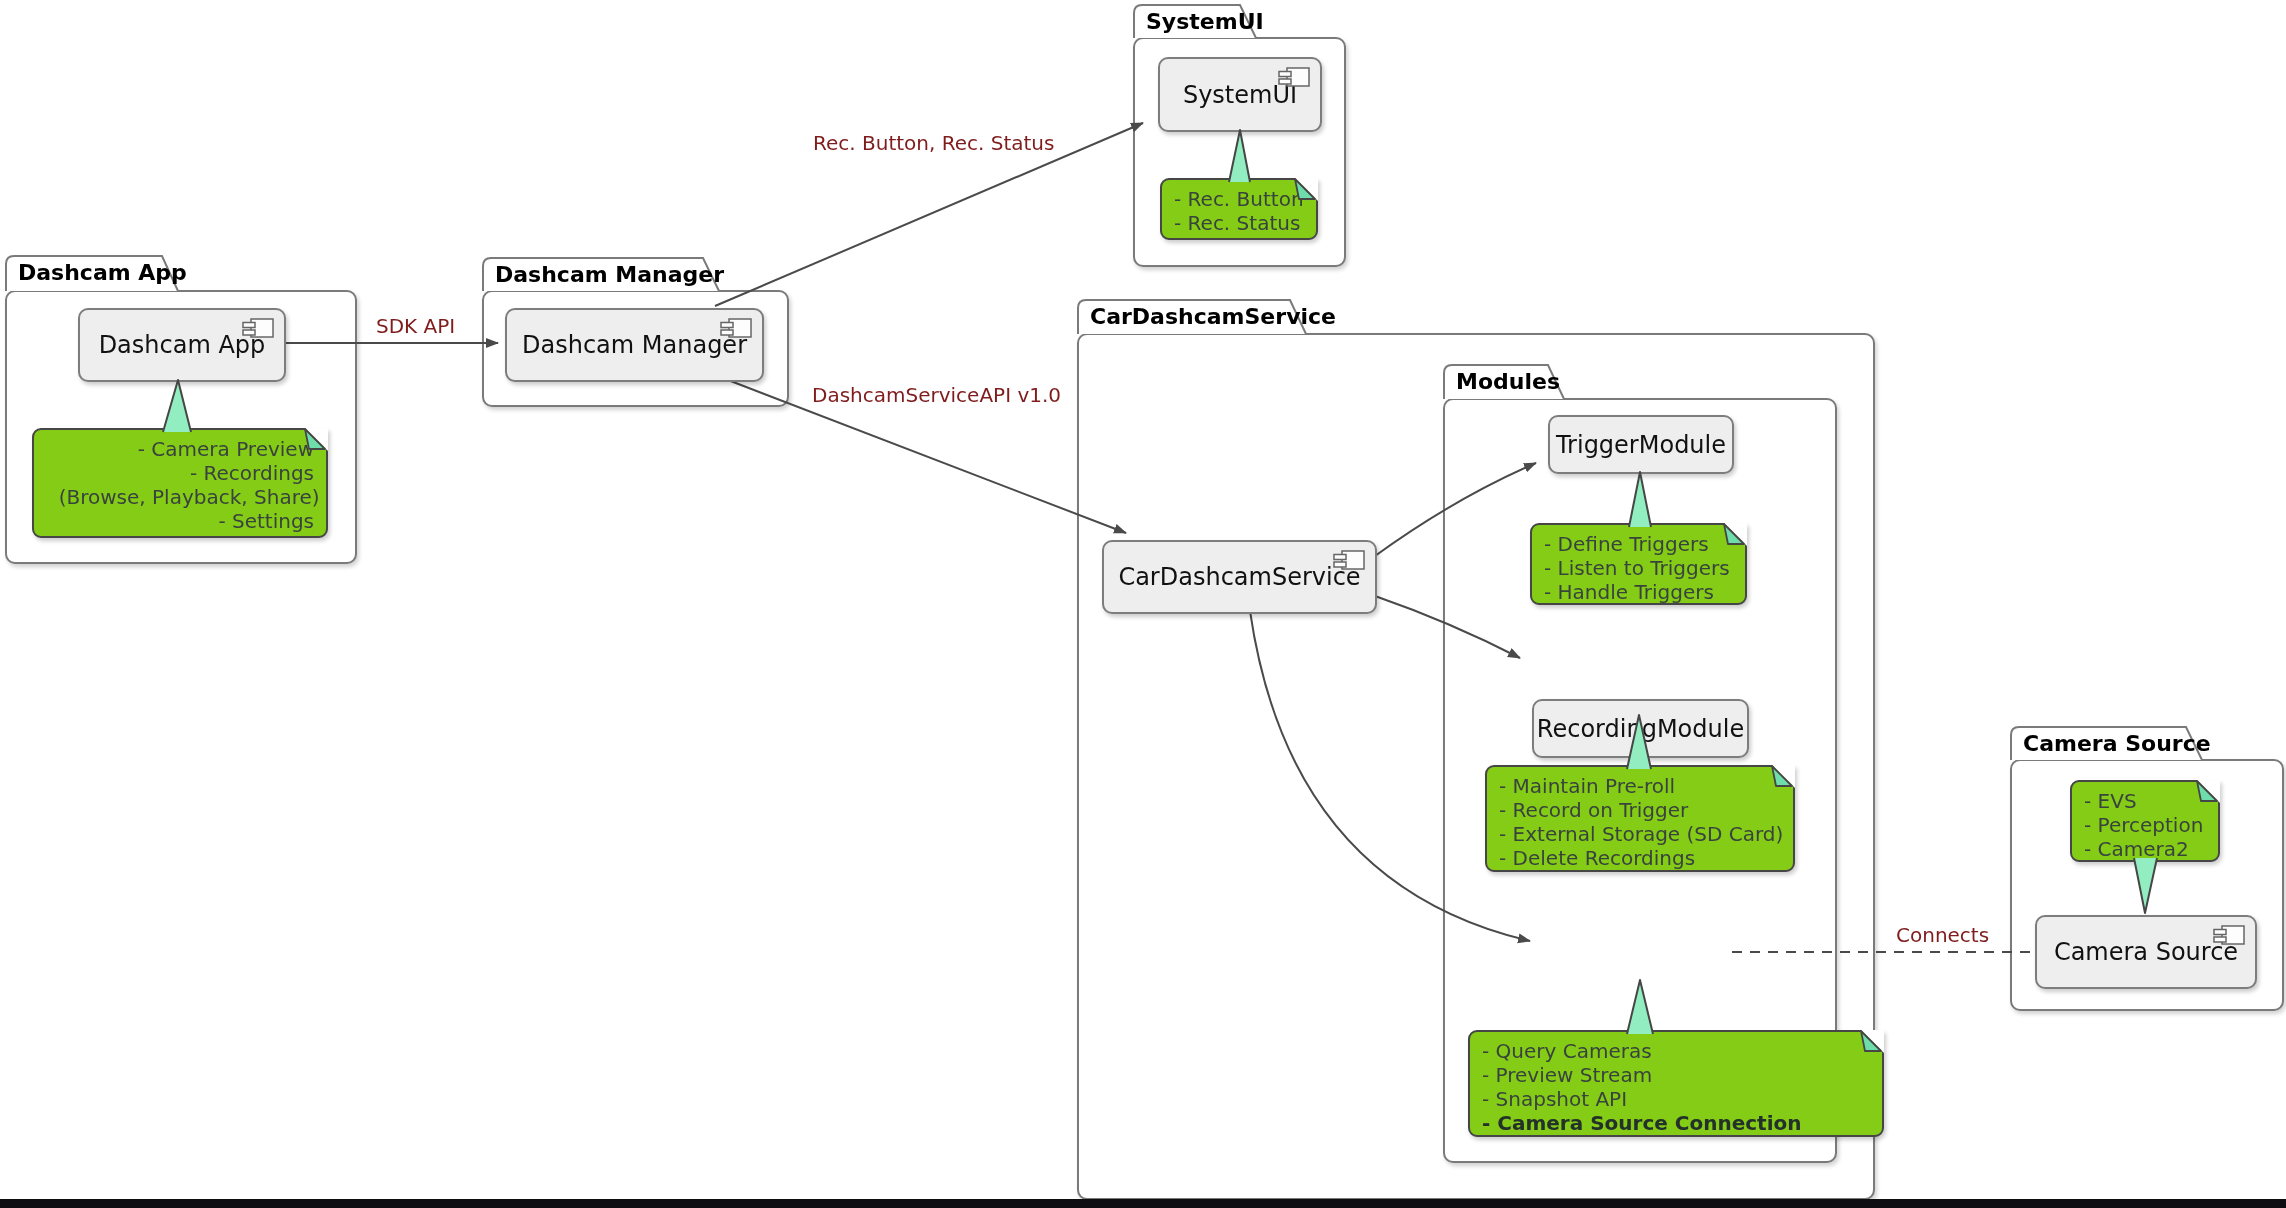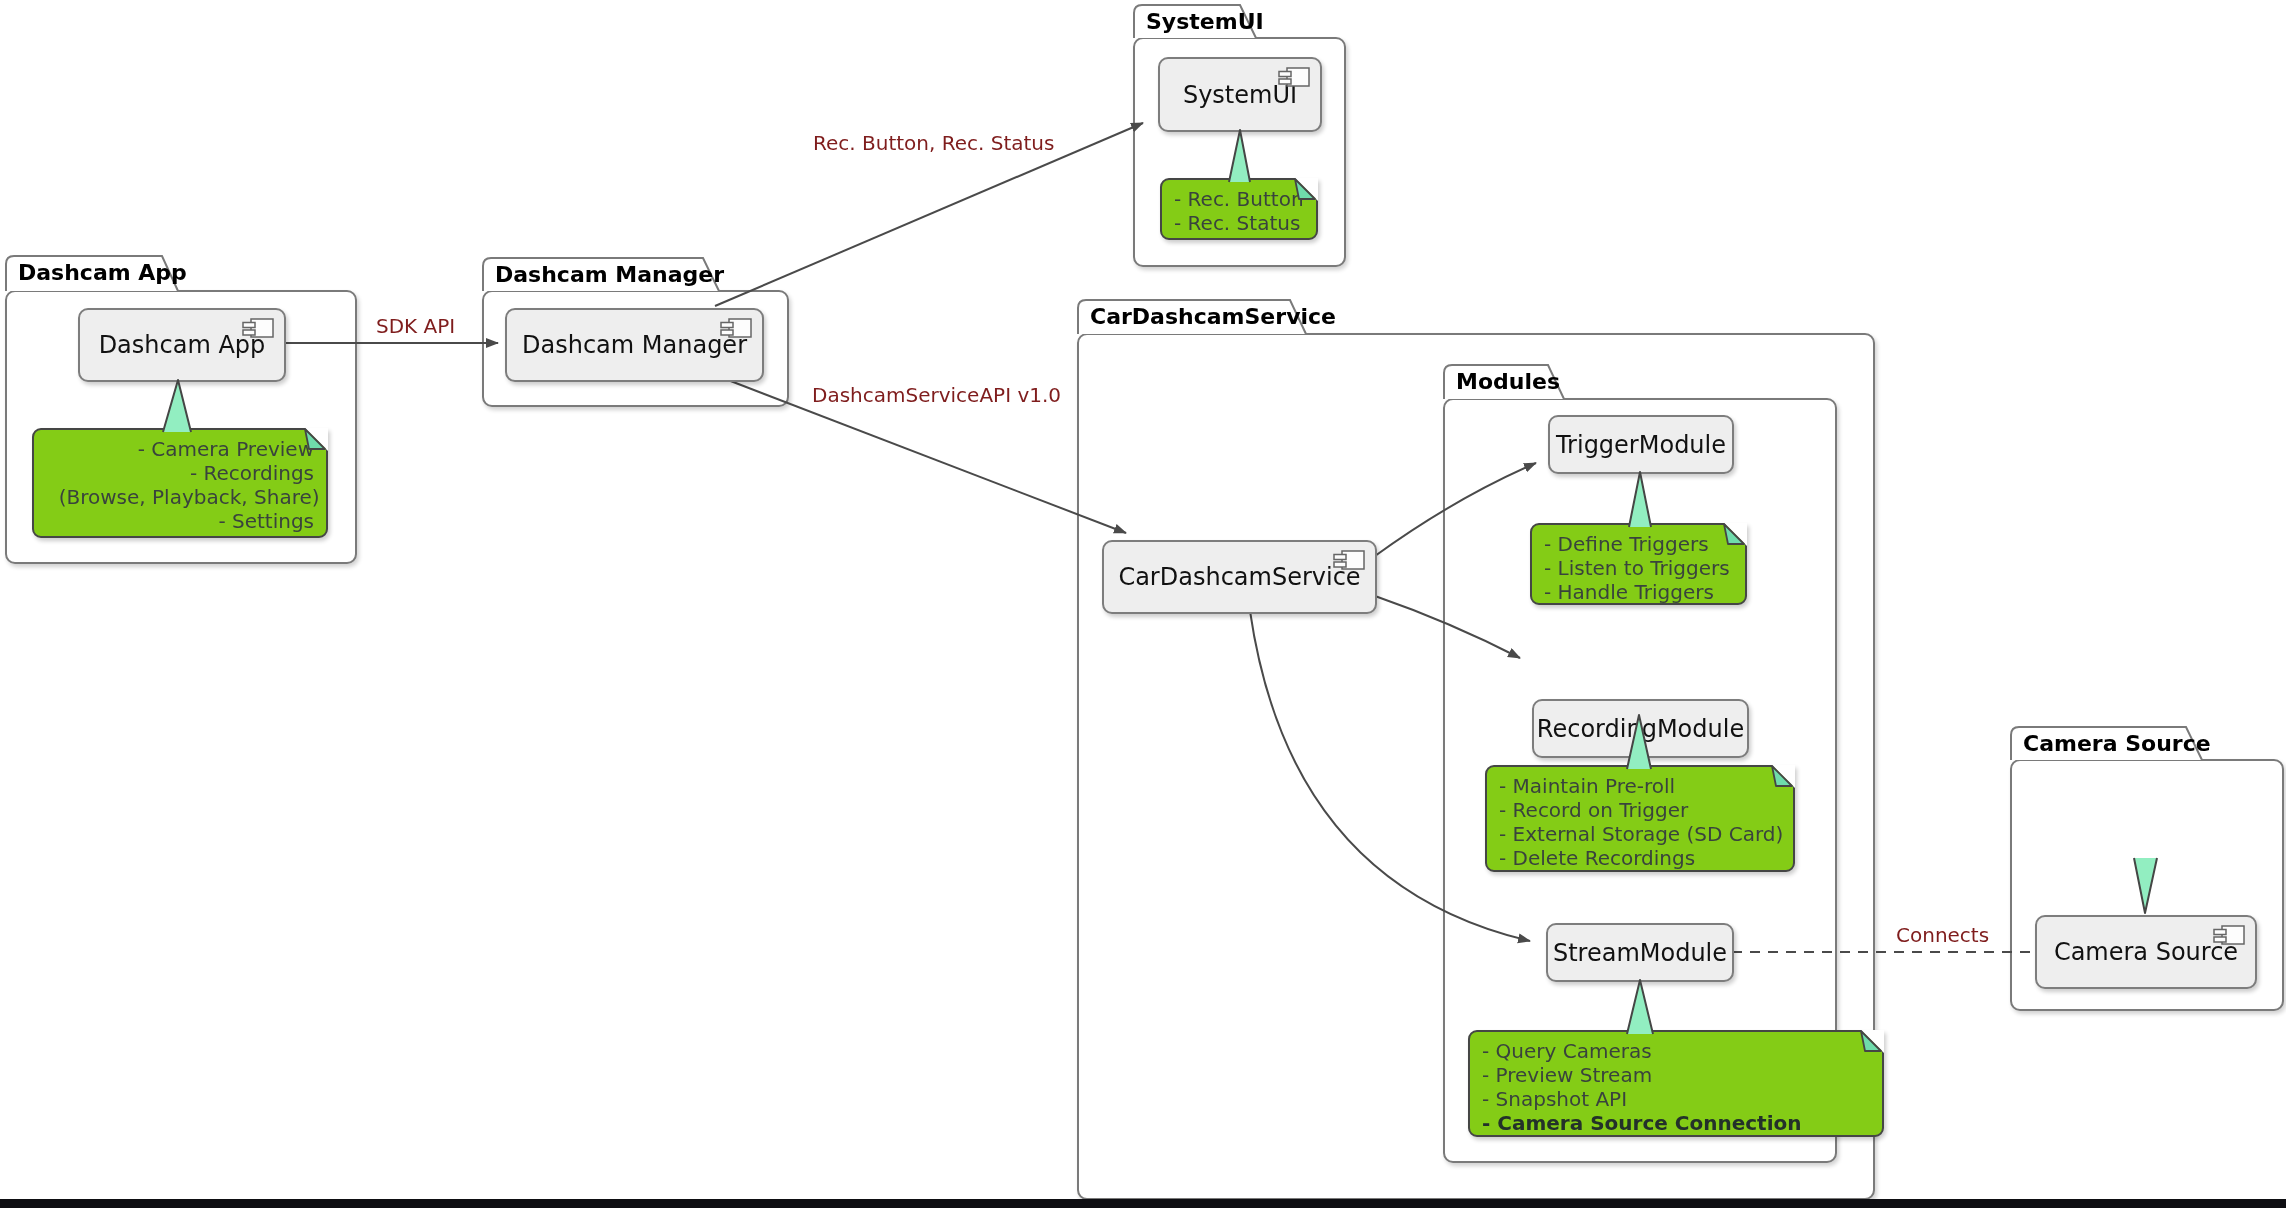--- a/index.html
+++ b/index.html
@@ -119,23 +119,20 @@
     </div>
 
     <div class="comp" style="left:1548px;top:415px;width:182px;height:55px;">
       <span class="label">TriggerModule</span>
     </div>
 
     <div class="comp" style="left:1532px;top:658px;width:213px;height:55px;margin-top:41px;">
       <span class="label">RecordingModule</span>
     </div>
 
-    <div class="comp" style="left:1546px;top:923px;width:184px;height:55px;">
-      <span class="label">StreamModule</span>
-    </div>
 
     <div class="comp" style="left:2035px;top:915px;width:218px;height:70px;">
       <svg class="cicon" width="32" height="22" viewBox="0 0 32 22" fill="#fdfdfd" stroke="#666" stroke-width="1.5">
         <rect x="9" y="1" width="22" height="18"></rect>
           <rect x="1" y="4.5" width="12" height="5"></rect>
           <rect x="1" y="12" width="12" height="5"></rect>
       </svg>
       <span class="label">Camera Source</span>
     </div>
 
@@ -184,20 +181,29 @@
       <svg class="fold" width="24" height="24" viewBox="0 0 24 24">
         <path d="M1,0 L24,0 L24,23 Z" fill="#ffffff"></path>
         <path d="M1,1 L21,21 L5,21 Z" fill="#6fdcab" stroke="#454645" stroke-width="1.8" stroke-linejoin="round"></path>
       </svg>
       <div class="note-line">- Query Cameras</div>
       <div class="note-line">- Preview Stream</div>
       <div class="note-line">- Snapshot API</div>
       <div class="note-line bold">- Camera Source Connection</div>
     </div>
 
+    <div class="note" style="left:2070px;top:780px;width:150px;height:82px;">
+      <svg class="fold" width="24" height="24" viewBox="0 0 24 24">
+        <path d="M1,0 L24,0 L24,23 Z" fill="#ffffff"></path>
+        <path d="M1,1 L21,21 L5,21 Z" fill="#6fdcab" stroke="#454645" stroke-width="1.8" stroke-linejoin="round"></path>
+      </svg>
+      <div class="note-line">- EVS</div>
+      <div class="note-line">- Perception</div>
+      <div class="note-line">- Camera2</div>
+    </div>
 
     <div class="edge-label" style="left:376px;top:314px;">SDK API</div>
     <div class="edge-label" style="left:813px;top:131px;">Rec. Button, Rec. Status</div>
     <div class="edge-label" style="left:812px;top:383px;">DashcamServiceAPI v1.0</div>
     <div class="edge-label" style="left:1896px;top:923px;">Connects</div>
   </div>
 
   <svg class="overlay" width="2286" height="1208" viewBox="0 0 2286 1208">
     <g fill="#92eec1" stroke="#454645" stroke-width="2" stroke-linejoin="round">
       <path d="M163,432 L178,380 L191,432"></path>

